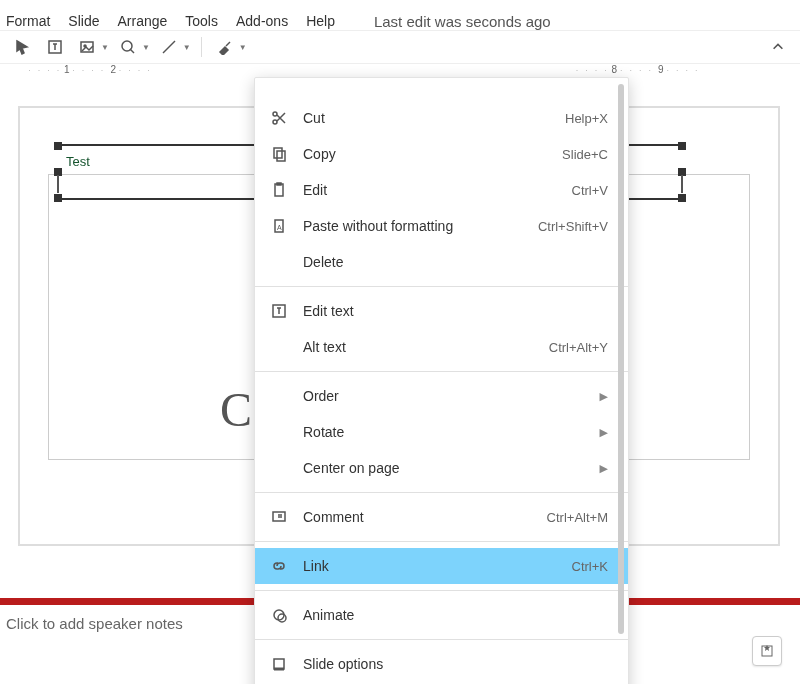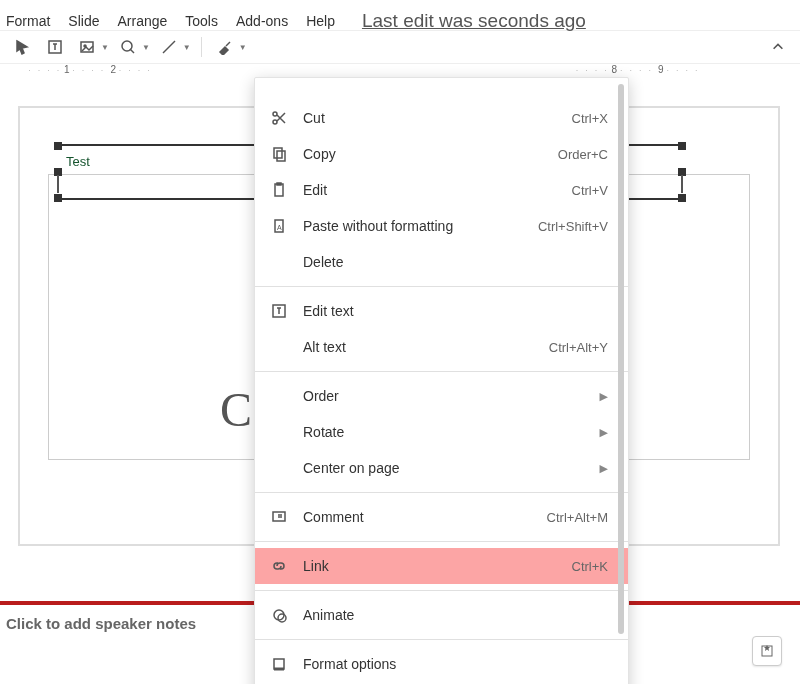--- a/index.html
+++ b/index.html
@@ -13,21 +13,21 @@
     --slide-border:#aaa;
     --notes-text:#666;
   }
   *{box-sizing:border-box;}
   html,body{margin:0;padding:0;font-family:Arial, Helvetica, sans-serif;background:var(--app-bg);}
   body{width:800px;height:684px;overflow:hidden;position:relative;}
 
   
   .menubar{display:flex;align-items:center;gap:18px;padding:18px 10px 6px 6px;height:30px;color:#333;font-size:14px;}
   .menubar .m{cursor:default;}
-  .menubar .edit-status{color:#555;text-decoration:underline;font-size:19px;margin-left:9px;}
+  .menubar .edit-status{color:#555;font-size:15px;margin-left:21px;}
 
   
   .toolbar{display:flex;align-items:center;gap:6px;height:34px;padding:0 10px;border-top:1px solid #eee;border-bottom:1px solid #eee;}
   .tbtn{width:26px;height:26px;display:flex;align-items:center;justify-content:center;color:#555;font-size:15px;border-radius:3px;}
   .tbtn svg{width:16px;height:16px;stroke:#555;fill:none;stroke-width:1.5;}
   .tdrop{display:flex;align-items:center;gap:1px;}
   .tdrop .arrow{font-size:8px;color:#777;}
   .tspacer{flex:1;}
   .chev{width:24px;height:24px;display:flex;align-items:center;justify-content:center;color:#555;}
 
@@ -50,30 +50,30 @@
   .handle.tr{right:-4px;top:-4px;} .handle.ml{left:-4px;top:50%;margin-top:-4px;}
   .handle.mr{right:-4px;top:50%;margin-top:-4px;} .handle.bl{left:-4px;bottom:-4px;}
   .handle.bm{left:50%;margin-left:-4px;bottom:-4px;} .handle.br{right:-4px;bottom:-4px;}
   .side-marker{position:absolute;width:2px;height:18px;background:#555;}
   .side-marker.l{left:-1px;top:56%;} .side-marker.r{right:-1px;top:56%;}
 
   
   .context-menu{position:absolute;left:254px;top:30px;width:375px;background:#fff;box-shadow:0 4px 16px rgba(0,0,0,.2);border-radius:2px;border:1px solid #e3e3e3;padding:22px 0;z-index:10;margin-top:47px;}
   .context-menu .scroll{position:absolute;top:6px;right:4px;width:6px;height:550px;background:#ccc;border-radius:3px;}
   .mi{display:flex;align-items:center;padding:8px 20px 8px 14px;font-size:14px;color:var(--menu-text);gap:14px;cursor:default;}
-  .mi.hover{background:#fca5a5;}
+  .mi.hover{background:#7dd3fc;}
   .mi .ic{width:20px;height:20px;display:flex;align-items:center;justify-content:center;color:#555;flex-shrink:0;}
   .mi .ic svg{width:16px;height:16px;stroke:#555;fill:none;stroke-width:1.5;}
   .mi .lbl{flex:1;}
   .mi .sc{color:var(--shortcut);font-size:13px;}
   .mi .sub{color:#888;font-size:11px;margin-left:auto;}
   .sep{height:1px;background:var(--divider);margin:6px 0;}
 
   
-  .notes{position:absolute;left:0;bottom:42px;width:100%;padding:10px 6px;border-top:4px solid #b91c1c;color:var(--notes-text);font-size:15px;background:#fff;font-weight:bold;}
+  .notes{position:absolute;left:0;bottom:42px;width:100%;padding:10px 6px;border-top:7px solid #b91c1c;color:var(--notes-text);font-size:15px;background:#fff;}
 
   
   .explore{position:absolute;right:18px;bottom:18px;width:30px;height:30px;border:1px solid #ccc;border-radius:4px;display:flex;align-items:center;justify-content:center;background:#fff;box-shadow:0 1px 2px rgba(0,0,0,.1);}
   .explore svg{width:16px;height:16px;fill:#666;}
 </style>
 </head>
 <body>
 
 <div class="menubar">
   <span class="m">Format</span>
@@ -174,31 +174,31 @@
 
   <div class="mi">
     <span class="ic">
         <svg viewBox="0 0 16 16">
           <circle cx="4" cy="12" r="2"></circle>
           <circle cx="4" cy="4" r="2"></circle>
           <path d="M6 5 L14 13 M6 11 L14 3"></path>
         </svg>
       </span>
     <span class="lbl">Cut</span>
-    <span class="sc">Ctrl+X</span>
+    <span class="sc">Help+X</span>
   </div>
   <div class="mi">
     <span class="ic">
         <svg viewBox="0 0 16 16">
           <rect x="3" y="2" width="8" height="10"></rect>
           <rect x="6" y="5" width="8" height="10"></rect>
         </svg>
       </span>
     <span class="lbl">Copy</span>
-    <span class="sc">Order+C</span>
+    <span class="sc">Slide+C</span>
   </div>
   <div class="mi">
     <span class="ic">
         <svg viewBox="0 0 16 16">
           <rect x="4" y="2" width="8" height="12"></rect>
           <rect x="6" y="1" width="4" height="2" fill="#555"></rect>
         </svg>
       </span>
     <span class="lbl">Edit</span>
     <span class="sc">Ctrl+V</span>
@@ -293,21 +293,21 @@
 
   <div class="sep"></div>
 
   <div class="mi">
     <span class="ic">
         <svg viewBox="0 0 16 16">
           <rect x="3" y="3" width="10" height="10"></rect>
           <path d="M3 13 L13 13" stroke-width="3"></path>
         </svg>
       </span>
-    <span class="lbl">Format options</span>
+    <span class="lbl">Slide options</span>
   </div>
 </div>
 
 <div class="notes">
   <span>Click to add speaker notes</span>
 </div>
 
 <div class="explore">
   <svg viewBox="0 0 16 16">
       <rect x="3" y="3" width="10" height="10" fill="none" stroke="#666"></rect>

